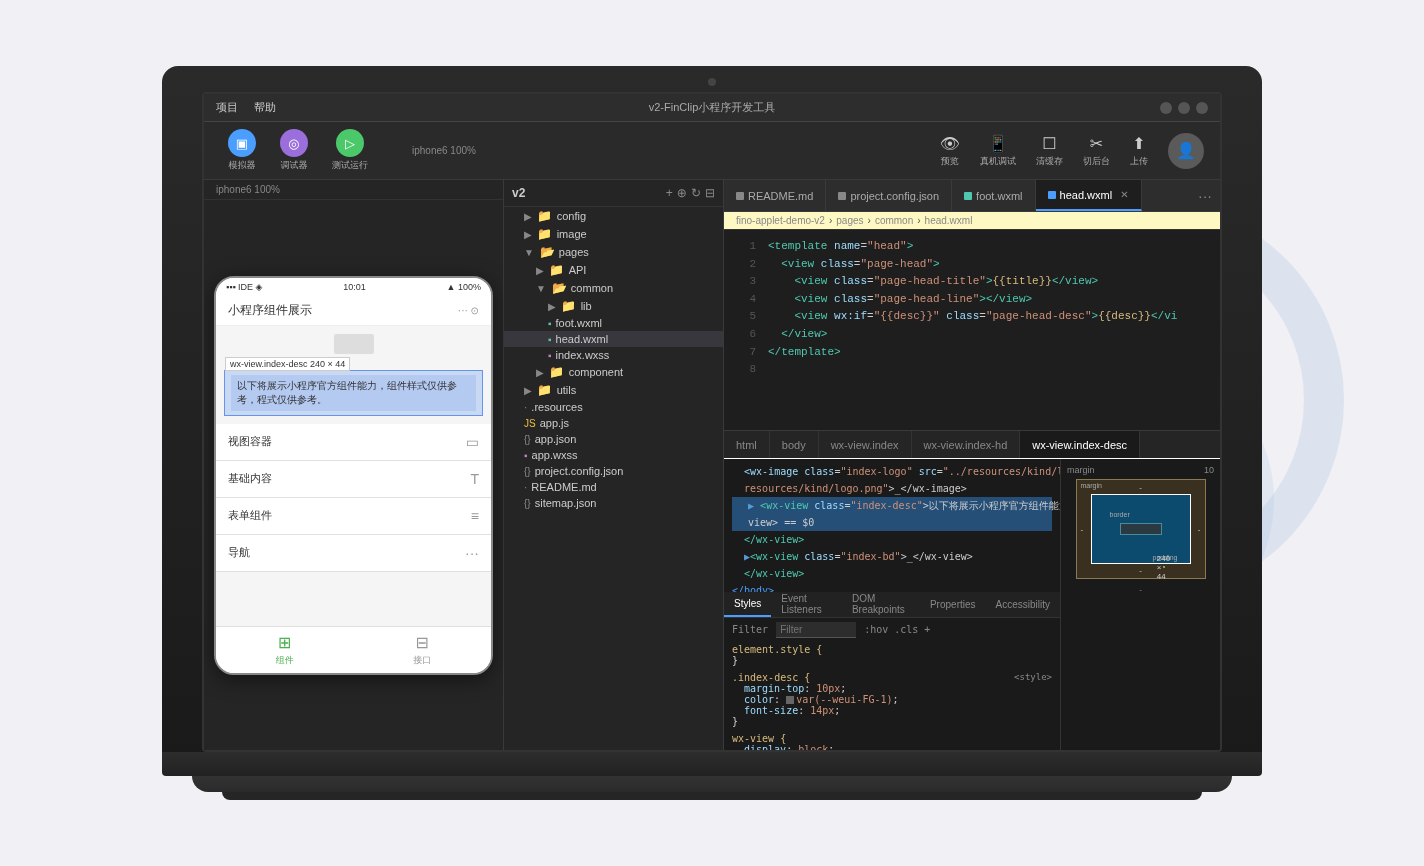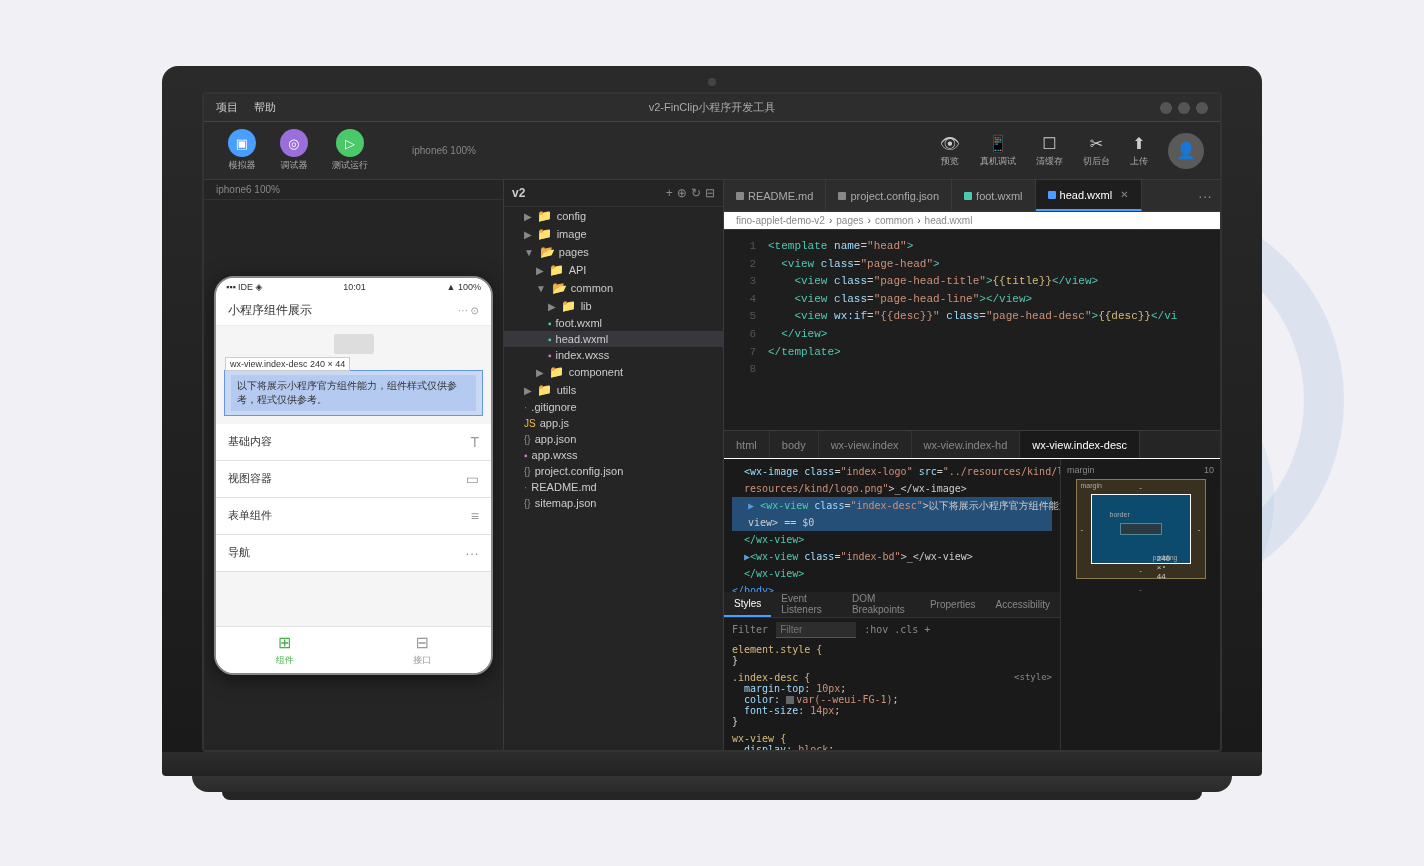--- a/index.html
+++ b/index.html
@@ -418,21 +418,21 @@
     .tab-dot-green { width: 8px; height: 8px; background: #4ec9b0; border-radius: 1px; flex-shrink: 0; }
     .tab-dot-blue { width: 8px; height: 8px; background: #4a9eff; border-radius: 1px; flex-shrink: 0; }
     .tab-close { color: #888; font-size: 10px; margin-left: 4px; }
     .tab-more { margin-left: auto; padding: 0 8px; color: #888; font-size: 14px; }
 
     
     .breadcrumb {
       padding: 3px 12px;
       font-size: 10px;
       color: #888;
-      background: #ffffff;
+      background: #fef9c3;
       border-bottom: 1px solid #333;
       display: flex;
       align-items: center;
       gap: 4px;
     }
     .breadcrumb-sep { color: #555; }
 
     
     .code-editor {
       flex: 1;
@@ -763,26 +763,26 @@
                   <div style="text-align:center;padding:8px 0;">
                     <div style="width:40px;height:20px;background:#ddd;margin:0 auto;border-radius:2px;"></div>
                   </div>
 
                   <div class="phone-highlight-box">
                     <span class="highlight-label">wx-view.index-desc  240 × 44</span>
                     <div class="phone-text-content" style="background:rgba(100,149,237,0.2);color:#333;font-size:10px;">以下将展示小程序官方组件能力，组件样式仅供参考，程式仅供参考。</div>
                   </div>
 
                   <div class="phone-list-item">
+                    <span class="phone-list-label">视图容器</span>
+                    <span class="phone-list-icon">▭</span>
+                  </div>
+                  <div class="phone-list-item">
                     <span class="phone-list-label">基础内容</span>
                     <span class="phone-list-icon">T</span>
-                  </div>
-                  <div class="phone-list-item">
-                    <span class="phone-list-label">视图容器</span>
-                    <span class="phone-list-icon">▭</span>
                   </div>
                   <div class="phone-list-item">
                     <span class="phone-list-label">表单组件</span>
                     <span class="phone-list-icon">≡</span>
                   </div>
                   <div class="phone-list-item">
                     <span class="phone-list-label">导航</span>
                     <span class="phone-list-icon">···</span>
                   </div>
                 </div>
@@ -861,21 +861,21 @@
                 <span class="folder-icon tree-folder">📁</span>
                 <span>component</span>
               </div>
               <div class="tree-item tree-indent-1">
                 <span class="tree-expand">▶</span>
                 <span class="folder-icon tree-folder">📁</span>
                 <span>utils</span>
               </div>
               <div class="tree-item tree-indent-1">
                 <span class="tree-file-json">·</span>
-                <span>.gitignore</span>
+                <span>.resources</span>
               </div>
               <div class="tree-item tree-indent-1">
                 <span class="tree-file-js">JS</span>
                 <span>app.js</span>
               </div>
               <div class="tree-item tree-indent-1">
                 <span class="tree-file-json">{}</span>
                 <span>app.json</span>
               </div>
               <div class="tree-item tree-indent-1">

